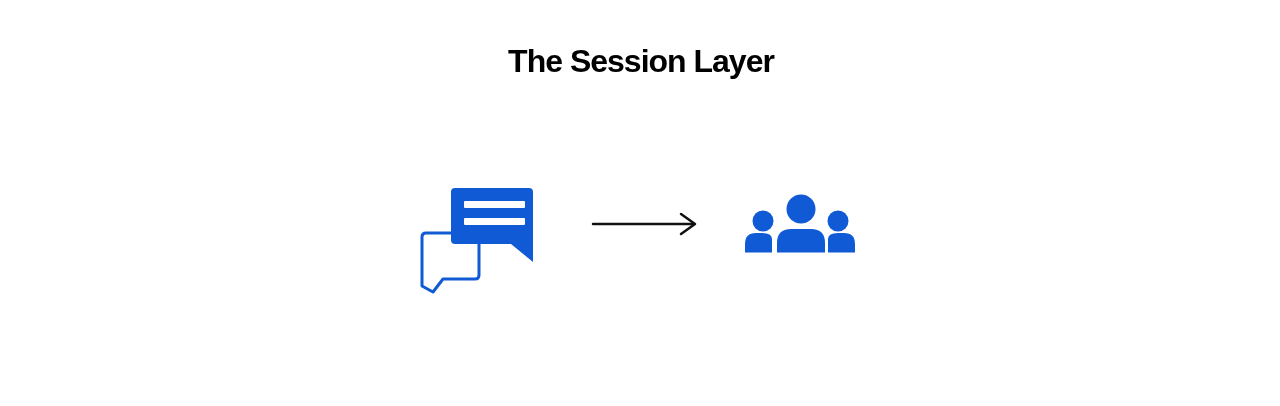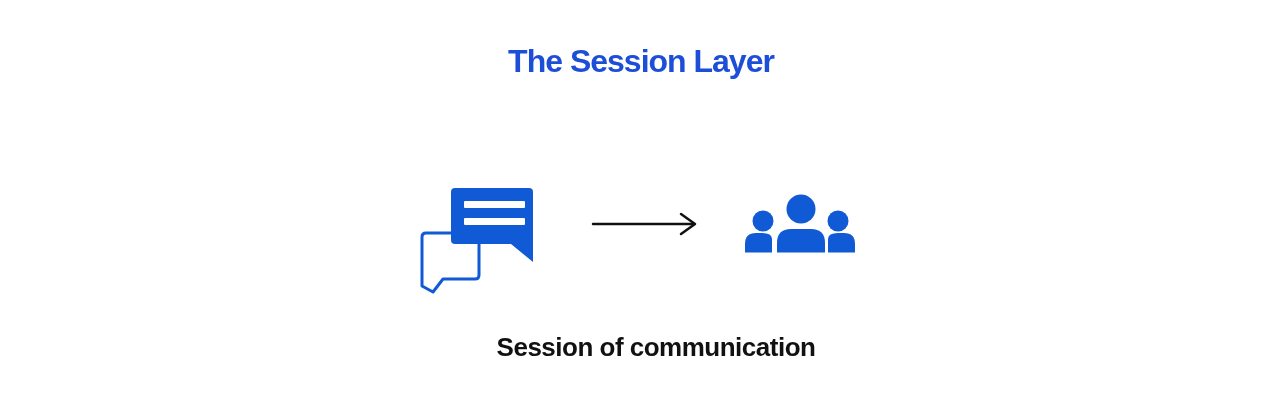--- a/index.html
+++ b/index.html
@@ -15,21 +15,21 @@
     background: #ffffff;
   }
   .page-title {
     position: absolute;
     left: 641px; top: 45px;
     transform: translateX(-50%);
     font-size: 32px;
     line-height: 32px;
     font-weight: 700;
     letter-spacing: -1px;
-    color: #1d4ed8;
+    color: #000000;
     white-space: nowrap;
   }
   .icon-abs { position: absolute; display: block; }
   .chat-icon   { left: 419px; top: 180px; }
   .arrow-icon  { left: 589px; top: 209px; }
   .people-icon { left: 744px; top: 193px; }
   .figure-caption {
     position: absolute;
     left: 656px; top: 333px;
     transform: translateX(-50%);
@@ -62,15 +62,14 @@
 
   <svg class="icon-abs people-icon" width="112" height="60" viewBox="0 0 112 60" aria-hidden="true">
     <circle cx="19" cy="28" r="10.5" fill="#115AD6"></circle>
     <path d="M1,59.5 V51 Q1,40 12,40 H18 Q28,40 28,46 V59.5 Z" fill="#115AD6"></path>
     <circle cx="94" cy="28" r="10.5" fill="#115AD6"></circle>
     <path d="M111,59.5 V51 Q111,40 100,40 H94 Q84,40 84,46 V59.5 Z" fill="#115AD6"></path>
     <circle cx="57" cy="16" r="14.5" fill="#115AD6"></circle>
     <path d="M33,59.5 V50 Q33,36 47,36 H67 Q81,36 81,50 V59.5 Z" fill="#115AD6"></path>
   </svg>
 
-  <p class="figure-caption">Session of communication</p>
 
 </div>
 
 </body></html>

